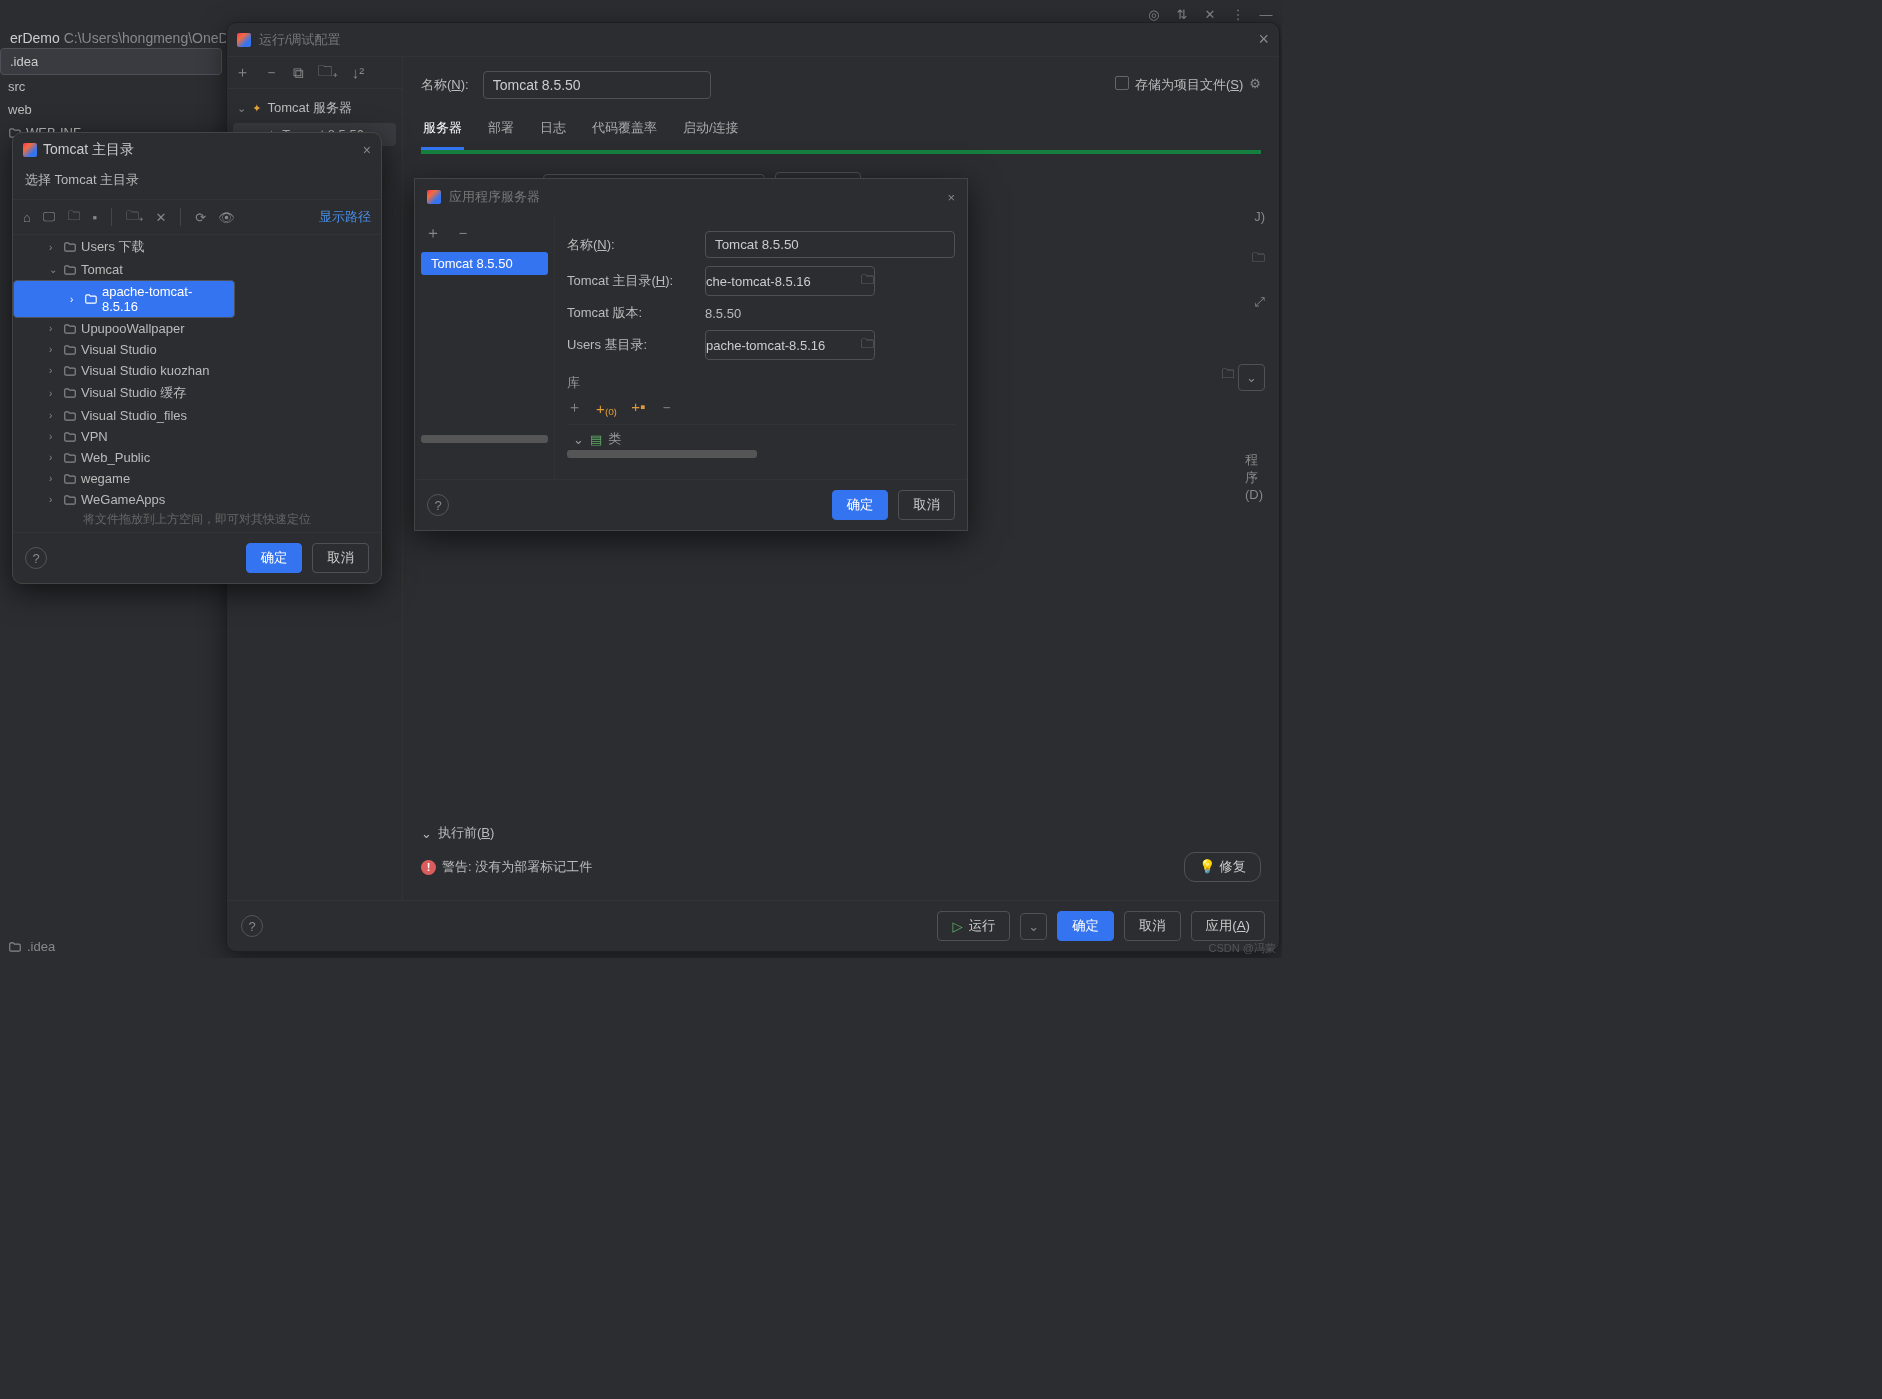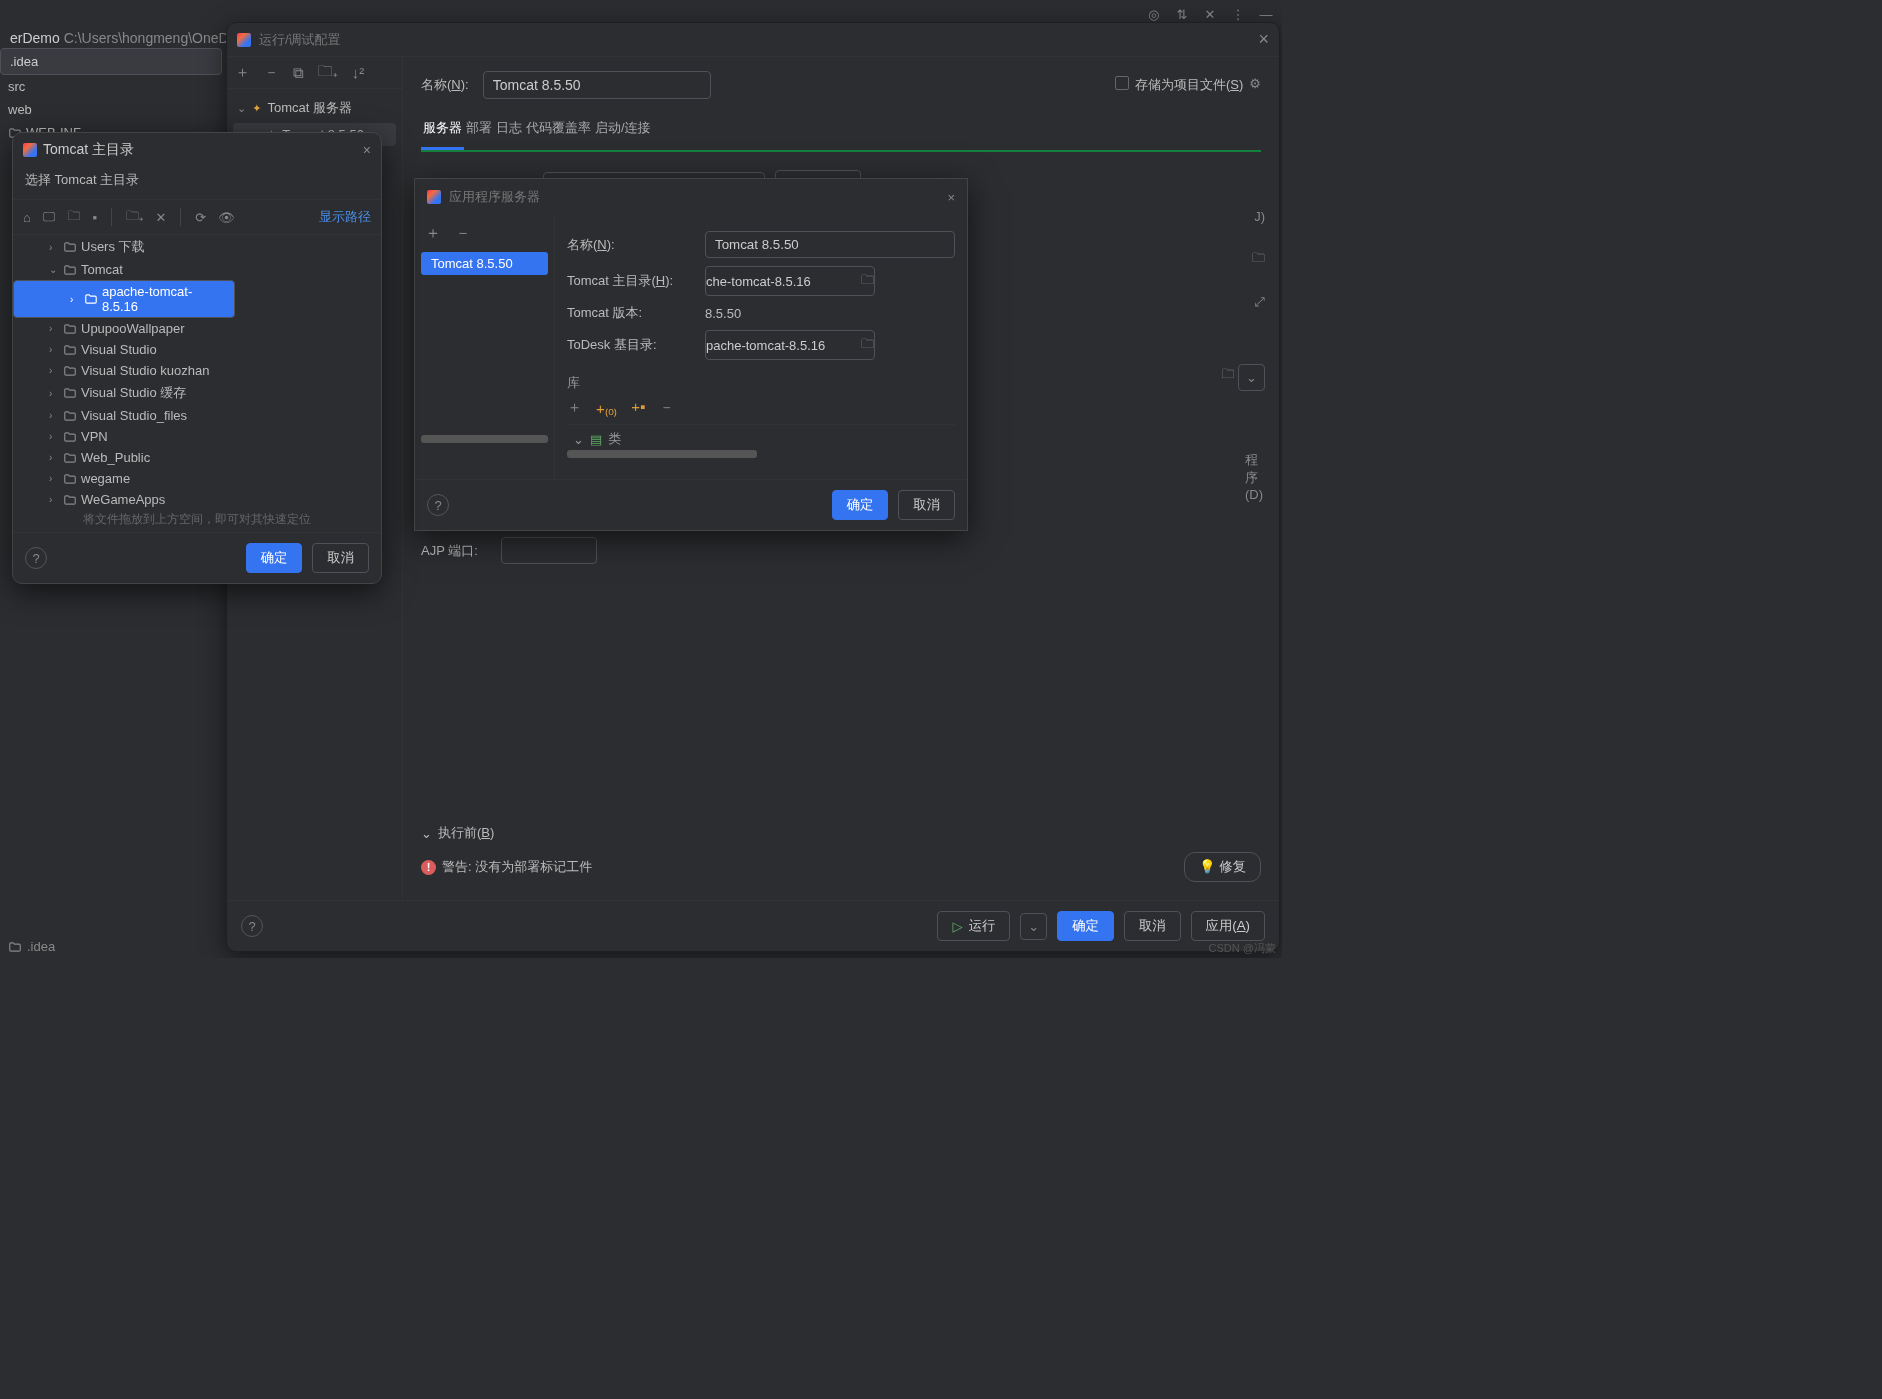--- a/index.html
+++ b/index.html
@@ -27,21 +27,21 @@
   .sb-ico { color: #e6a23c; font-size: 11px; }
   
   .dlg-main { flex: 1; padding: 14px 18px; display: flex; flex-direction: column; position: relative; overflow: hidden; }
   .name-row { display: flex; align-items: center; gap: 14px; margin-bottom: 14px; }
   .name-row input, .txt-in { background: #2b2d30; border: 1px solid #4e5157; color: #ccc; padding: 5px 9px; border-radius: 4px; }
   .name-row input { width: 228px; font-size: 14px; }
   .store-chk { margin-left: auto; display: flex; align-items: flex-start; gap: 6px; }
   .chk { width: 14px; height: 14px; border: 1px solid #666; border-radius: 2px; }
   .gear { color: #888; }
   
-  .tabs { display: flex; border-bottom: 2px solid #15803d; }
+  .tabs { display: flex; gap: 22px; border-bottom: 4px solid #15803d; }
   .tab { padding: 6px 2px 10px; color: #aaa; cursor: pointer; }
   .tab.active { color: #fff; border-bottom: 3px solid #3574f0; }
   
   .server-row { display: flex; align-items: center; gap: 10px; margin-top: 18px; }
   .sel { background: #2b2d30; border: 1px solid #4e5157; color: #ccc; padding: 5px 9px; border-radius: 4px; width: 222px; display: flex; justify-content: space-between; align-items: center; }
   .btn { background: #2b2d30; border: 1px solid #4e5157; color: #ccc; padding: 5px 14px; border-radius: 4px; cursor: pointer; }
   .btn.primary { background: #3574f0; border-color: #3574f0; color: #fff; }
   
   .port-row { display: flex; align-items: center; gap: 10px; margin-top: 10px; }
   .port-row label { width: 70px; color: #bbb; }
@@ -191,24 +191,20 @@
           <span>⌄</span>
         </div>
         <button class="btn"><span>配置(</span><span class="u">C</span><span>)...</span></button>
       </div>
 
       <div style="height:290px"></div>
       <div class="port-row">
         <label>JMX 端口:</label>
         <input class="txt-in" value="1099" style="">
       </div>
-      <div class="port-row">
-        <label>AJP 端口:</label>
-        <input class="txt-in" value="" style="">
-      </div>
       <div style="flex:1"></div>
       <div class="sect">
         <span>⌄</span>
         <span>执行前(<span class="u">B</span>)</span>
       </div>
       <div class="warn-row">
         <span class="warn-ic">!</span>
         <span>警告: 没有为部署标记工件</span>
         <button class="btn fix-btn">
           <span style="color:#db5c5c">💡</span> <span>修复</span>
@@ -263,21 +259,21 @@
         <div class="path-in" style="width:170px">
           <span>che-tomcat-8.5.16</span>
           <span class="fold-btn">🗀</span>
         </div>
       </div>
       <div class="fr">
         <label>Tomcat 版本:</label>
         <span>8.5.50</span>
       </div>
       <div class="fr">
-        <label>ToDesk 基目录:</label>
+        <label>Users 基目录:</label>
         <div class="path-in" style="width:170px">
           <span>pache-tomcat-8.5.16</span>
           <span class="fold-btn">🗀</span>
         </div>
       </div>
       <div class="lib-sect">库</div>
       <div class="lib-tb">
         <span>＋</span>
         <span class="sp-ic">+₍ₒ₎</span>
         <span class="sp-ic">+▪</span>

